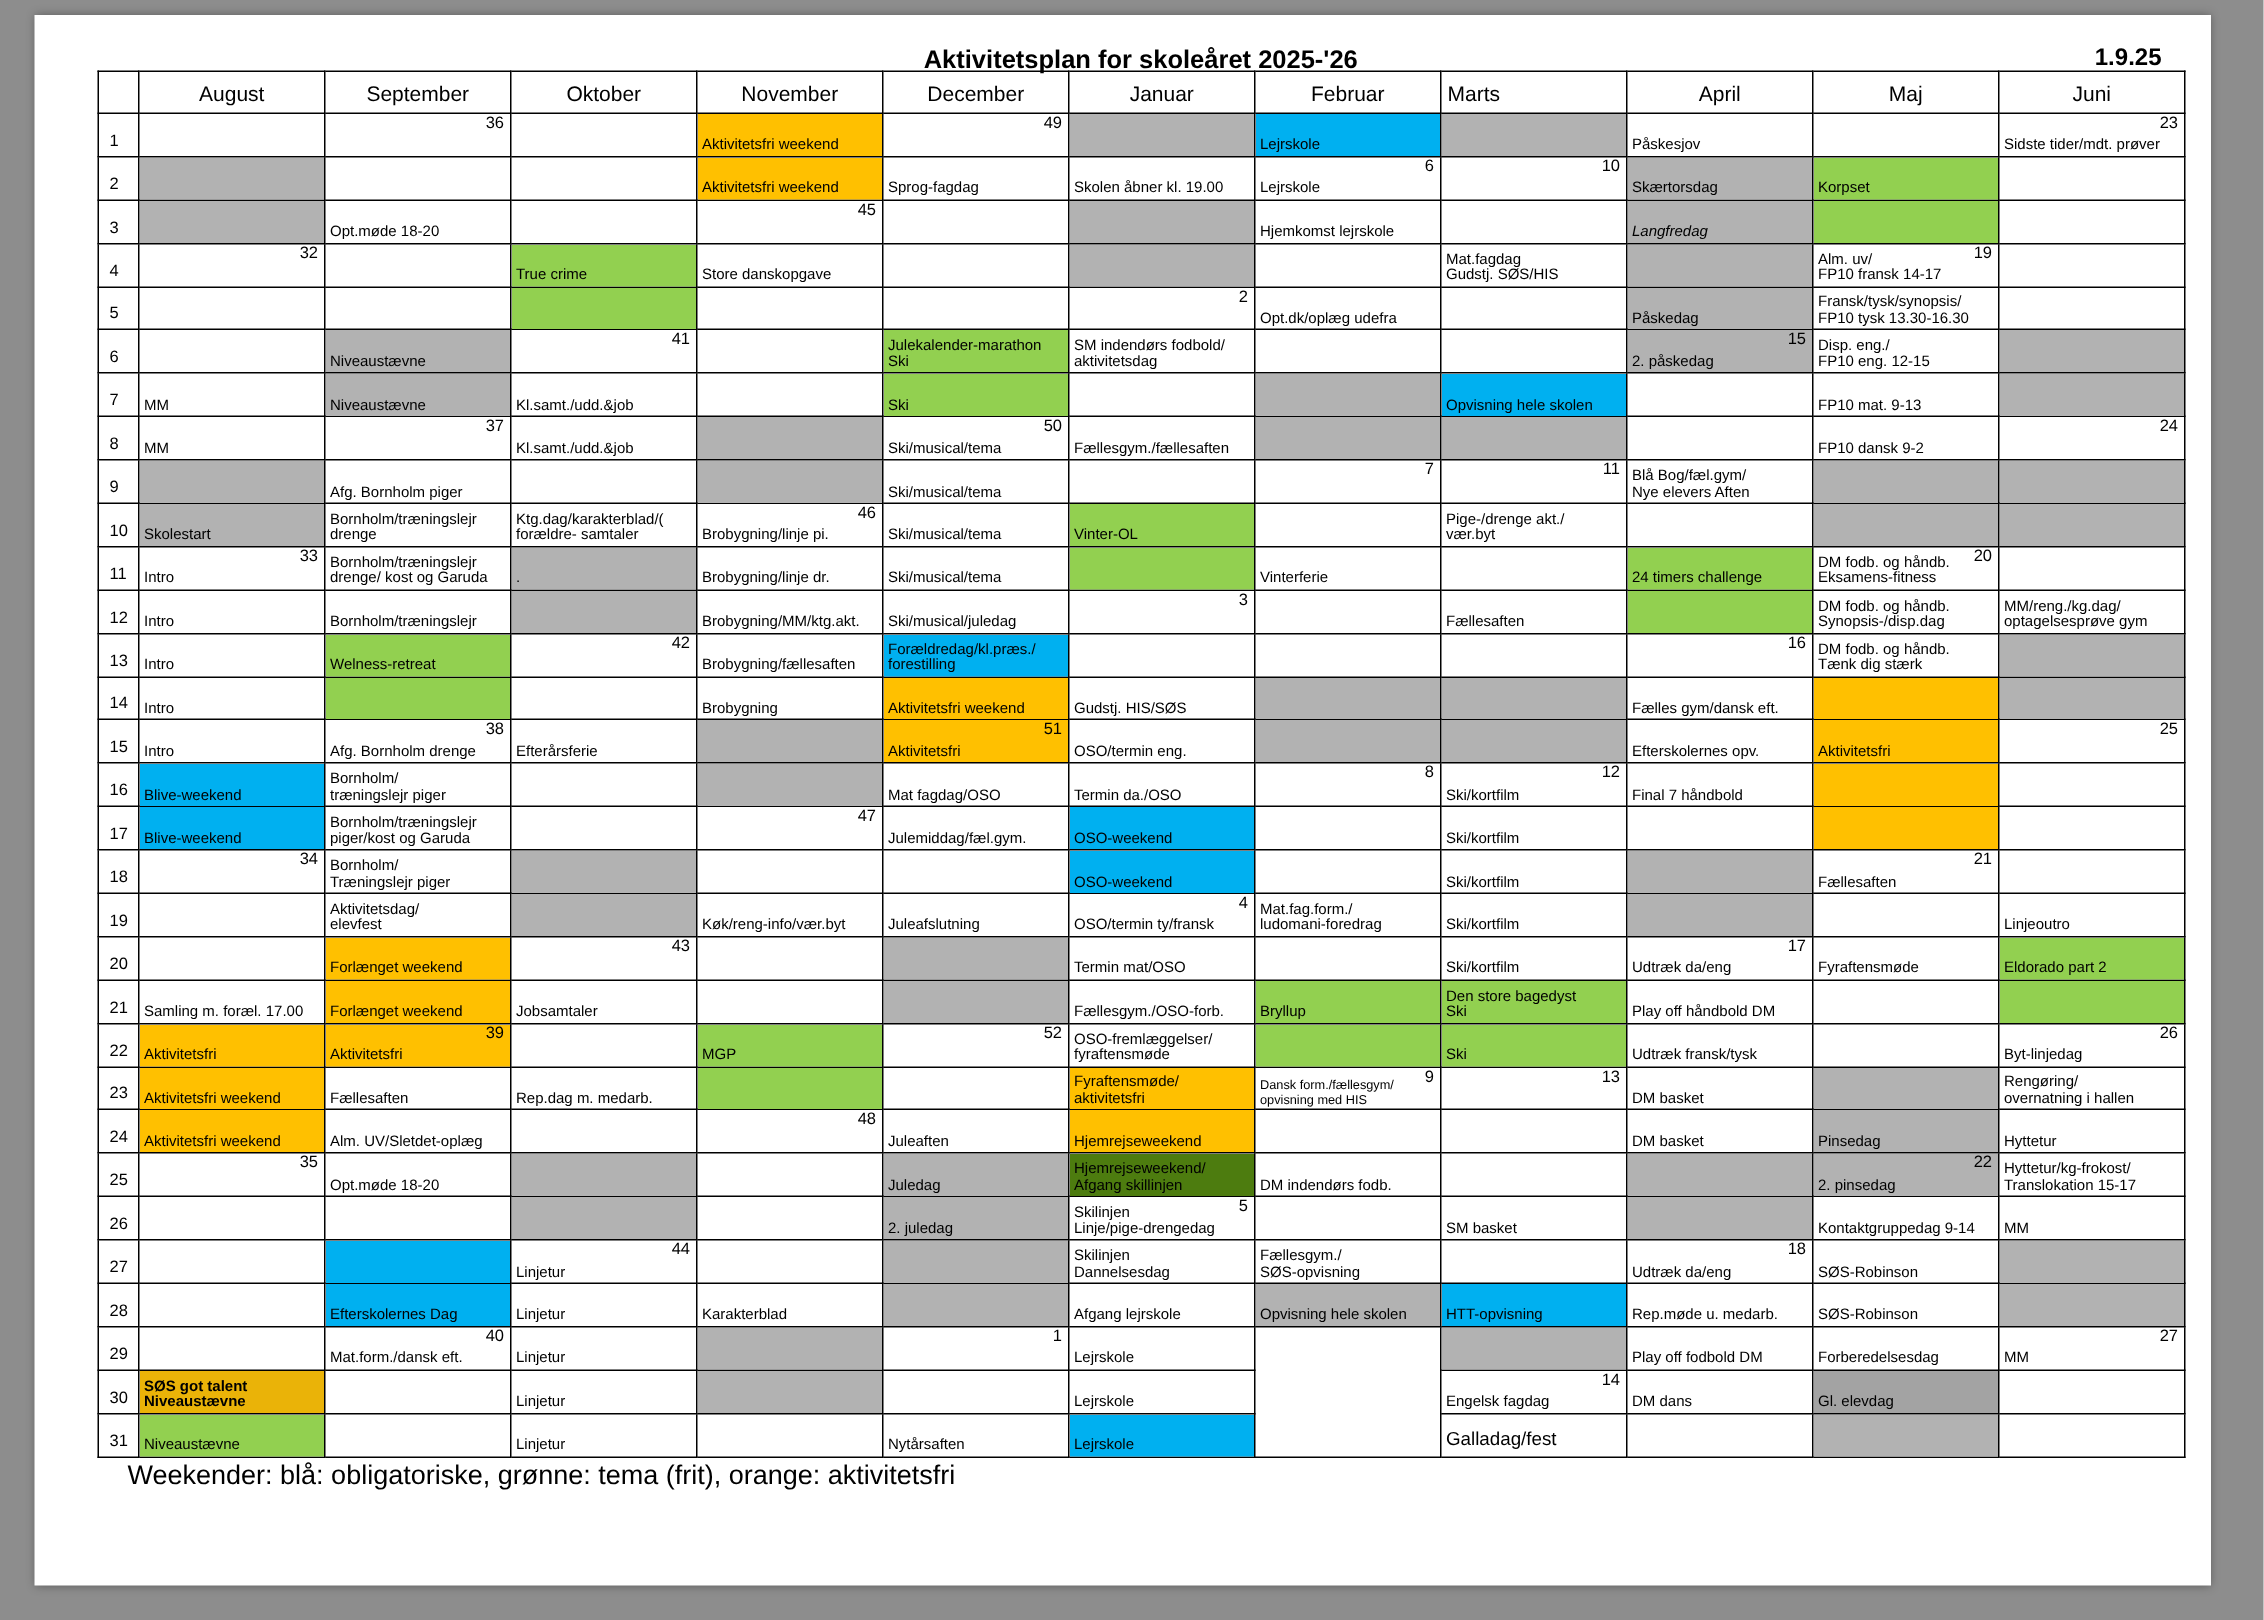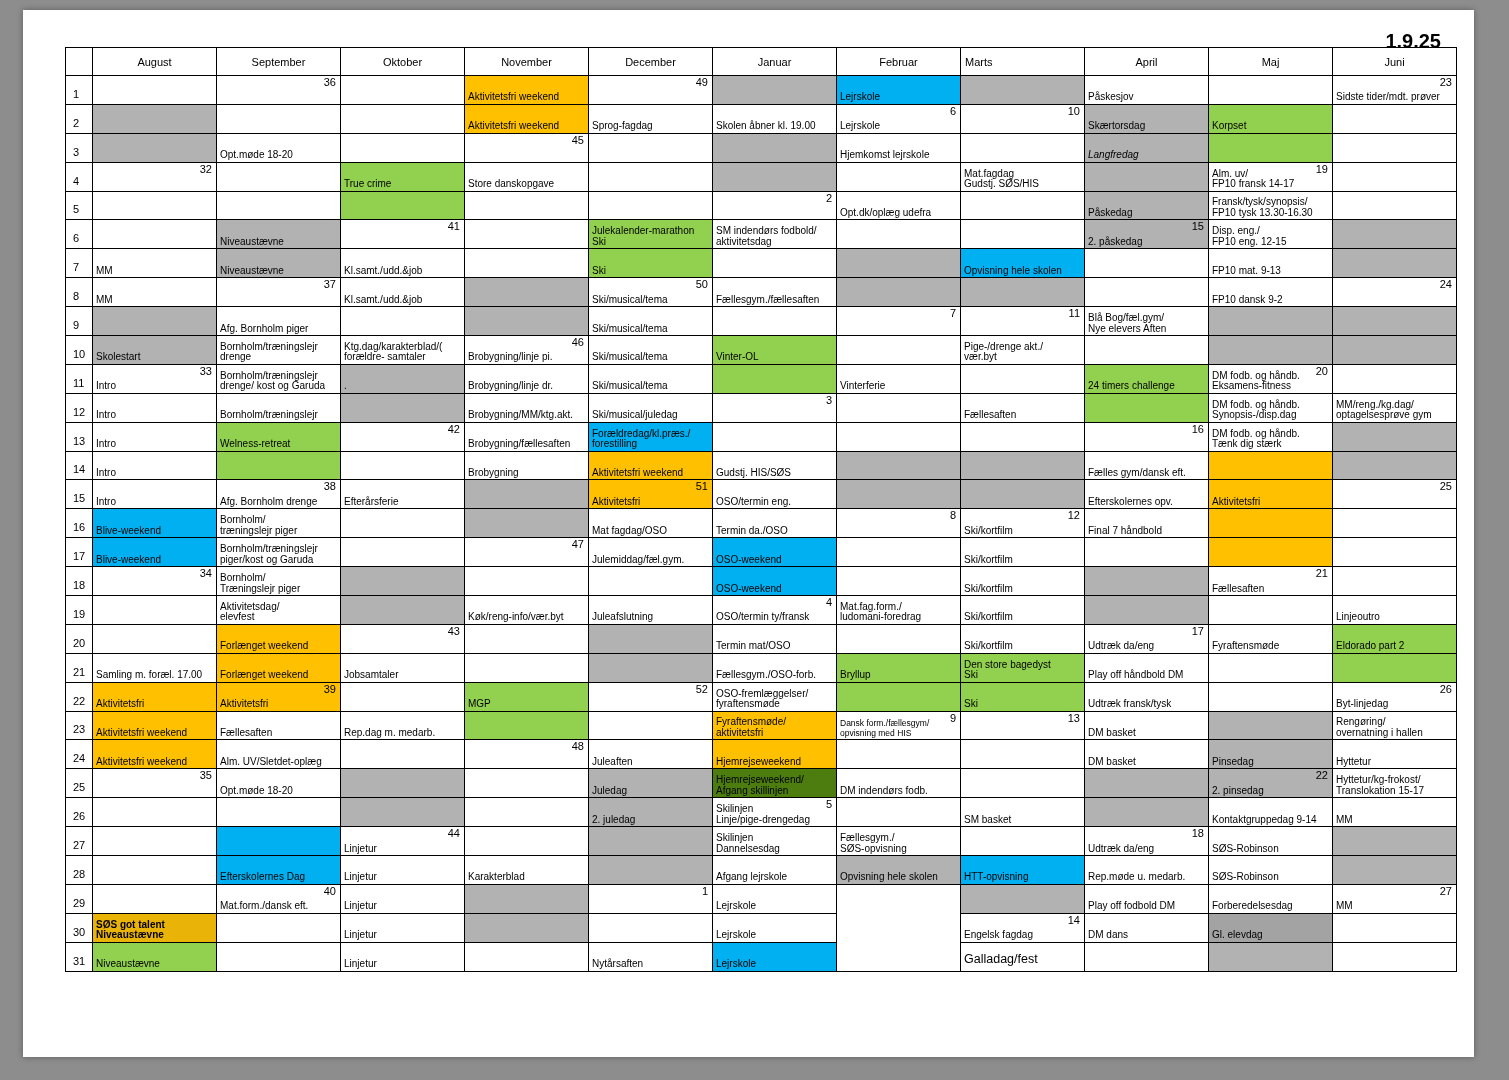--- a/index.html
+++ b/index.html
@@ -20,21 +20,21 @@
     position: absolute;
     left: 42px; top: 20px; width: 1391px;
     text-align: center;
     font-size: 17px;
     font-weight: bold;
     color: #000;
   }
   .date {
     position: absolute;
     right: 33px; top: 20px;
-    font-size: 20px;
+    font-size: 16px;
     font-weight: bold;
     color: #000;
   }
   .tablewrap {
     position: absolute;
     left: 42px; top: 37px;
   }
   table.cal {
     border-collapse: collapse;
     table-layout: fixed;
@@ -42,21 +42,21 @@
   }
   table.cal th, table.cal td {
     border: 1px solid #000;
     font-weight: normal;
     color: #000;
     overflow: visible;
   }
   table.cal thead tr { height: 28px; }
   table.cal tbody tr { height: 28.9px; }
   th.month {
-    font-size: 11px;
+    font-size: 14px;
     font-weight: bold;
     text-align: center;
     vertical-align: middle;
   }
   th.month.left { text-align: left; padding-left: 4px; }
   td.daynum {
     font-size: 11px;
     font-weight: bold;
     vertical-align: bottom;
     padding: 0 0 4px 7px;
@@ -83,20 +83,21 @@
     position: absolute;
     left: 62px; top: 963px;
     font-size: 18px;
     color: #000;
   }
 </style>
 </head>
 <body>
 
 <div class="page">
+  <div class="title">Aktivitetsplan for skoleåret 2025-'26</div>
   <div class="date">1.9.25</div>
   <div class="tablewrap">
       <table class="cal">
         <colgroup>
           <col style="width: 27px;">
           <col style="width: 124px;">
           <col style="width: 124px;">
           <col style="width: 124px;">
           <col style="width: 124px;">
           <col style="width: 124px;">
@@ -1006,13 +1007,14 @@
             <td class="cell">
               <span class="t big">Galladag/fest</span>
             </td>
             <td class="cell"></td>
             <td class="cell" style="background: rgb(178, 178, 178);"></td>
             <td class="cell"></td>
           </tr>
         </tbody>
       </table>
     </div>
+  <div class="legend">Weekender: blå: obligatoriske, grønne: tema (frit), orange: aktivitetsfri</div>
 </div>
 
 </body></html>

